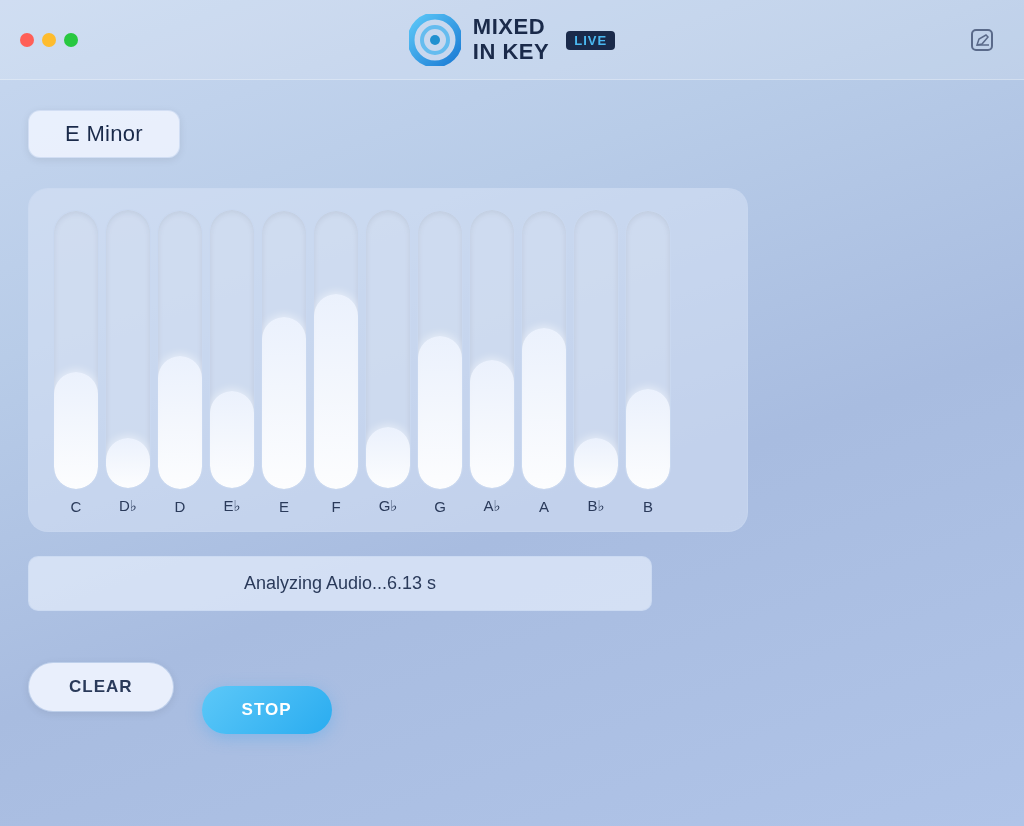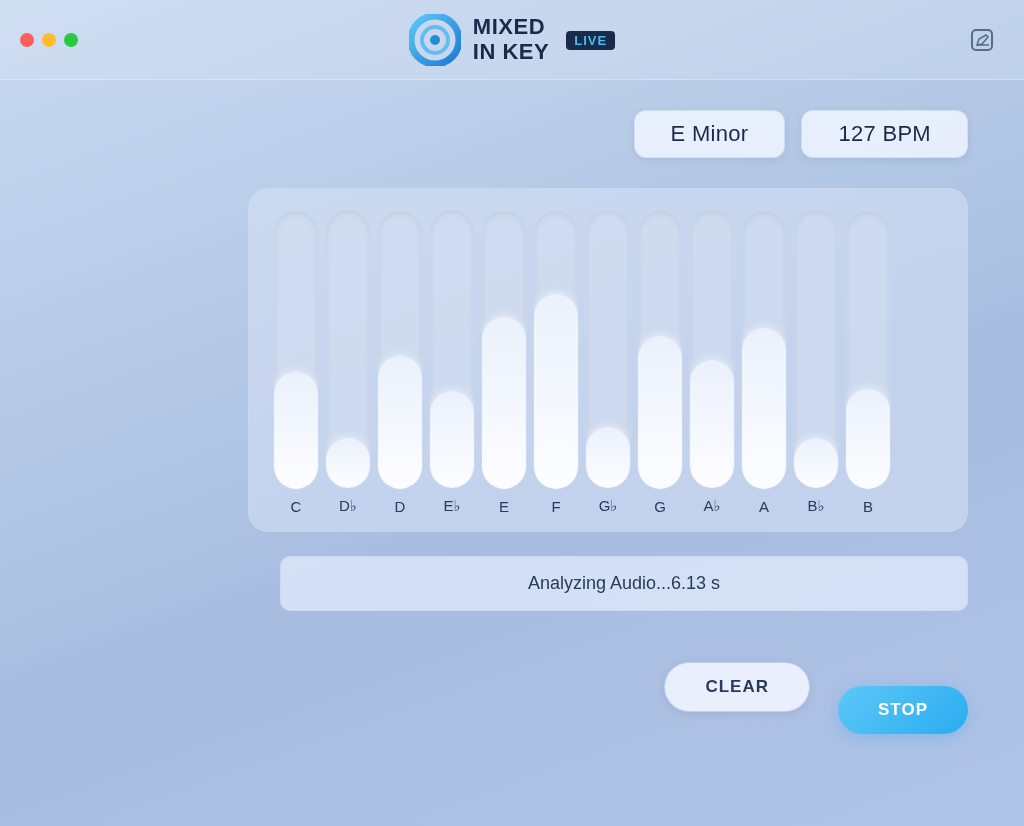--- a/index.html
+++ b/index.html
@@ -90,22 +90,22 @@
 
     
     .main-content {
       position: absolute;
       top: 80px;
       left: 0;
       right: 0;
       bottom: 0;
       display: flex;
       flex-direction: column;
-      align-items: flex-end;
-      padding: 30px 56px 20px;
+      align-items: flex-start;
+      padding: 30px 28px 20px;
     }
 
     
     .key-bpm-row {
       display: flex;
       gap: 16px;
       margin-bottom: 30px;
     }
 
     .info-pill {
@@ -163,21 +163,21 @@
 
     .chroma-label {
       font-size: 15px;
       color: #2a3a5a;
       font-weight: 400;
       text-align: center;
     }
 
     
     .progress-container {
-      width: 688px;
+      width: 624px;
       background: rgba(230, 238, 252, 0.7);
       border: 1px solid rgba(200, 215, 240, 0.7);
       border-radius: 10px;
       padding: 16px 20px;
       margin-bottom: 28px;
       text-align: center;
     }
 
     .analyzing-text {
       font-size: 18px;
@@ -263,21 +263,20 @@
       <path d="M8 18 L10 12 L17 8 L19 10 L13 17 Z" stroke="#5a6a8a" stroke-width="1.5" fill="none"></path>
       <line x1="8" y1="18" x2="20" y2="18" stroke="#5a6a8a" stroke-width="1.5"></line>
     </svg>
   </button>
 </div>
 
 <div class="main-content">
 
   <div class="key-bpm-row">
     <div class="info-pill">E Minor</div>
-    <div class="info-pill">127 BPM</div>
   </div>
 
   <div class="chromagram-container" id="chromagram-bars">
   <div class="chroma-bar-wrapper">
         <div class="chroma-track">
           <div class="chroma-fill" style="height: 42%;"></div>
         </div>
         <div class="chroma-label">C</div>
       </div>
       <div class="chroma-bar-wrapper">

